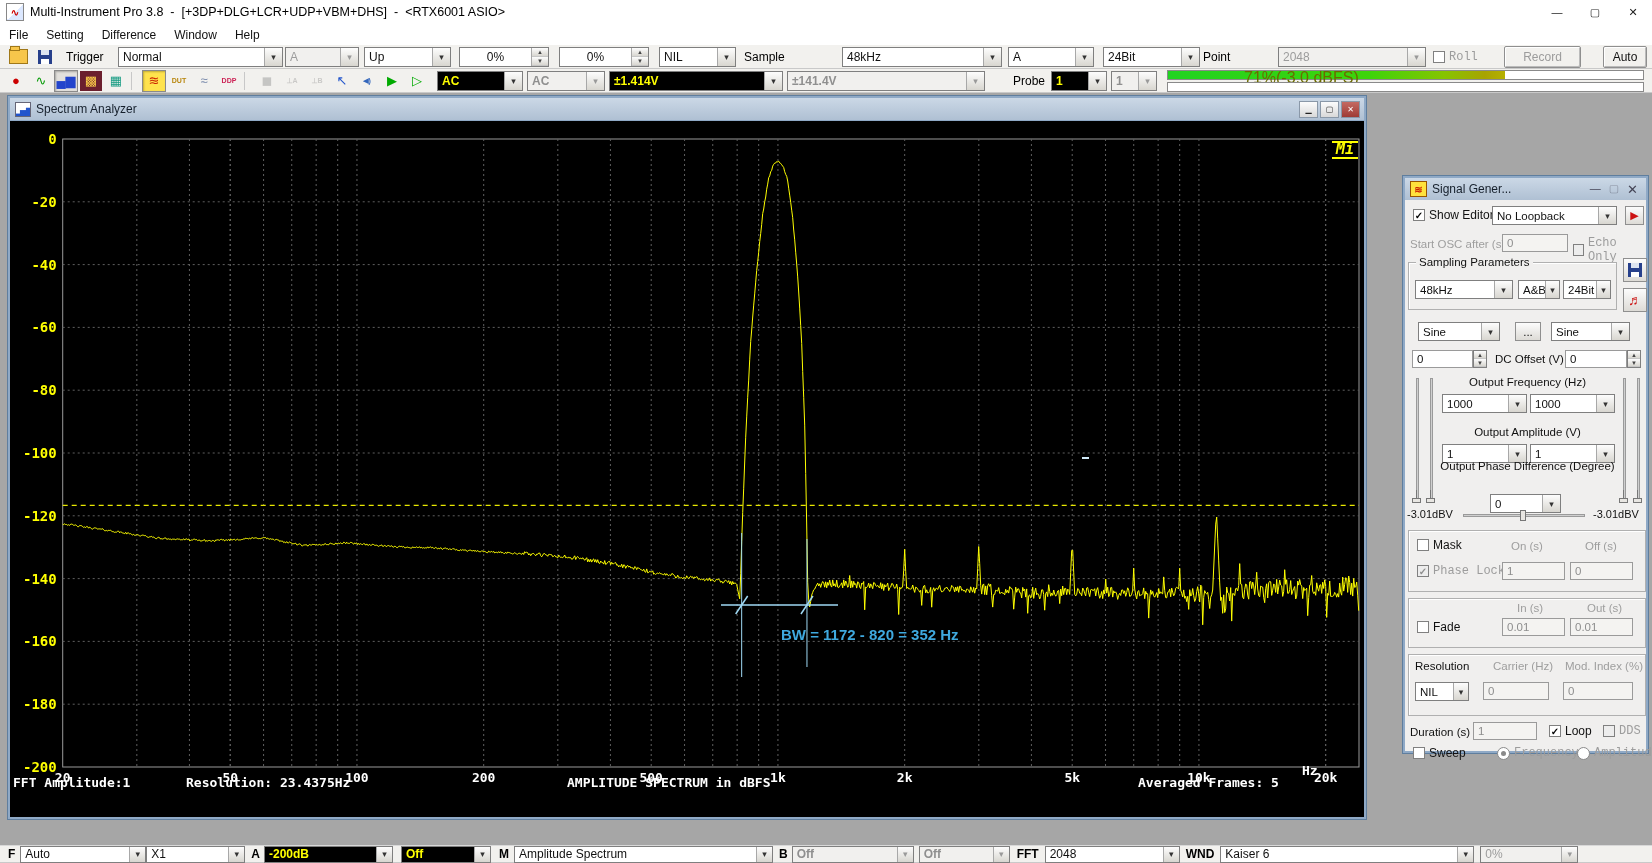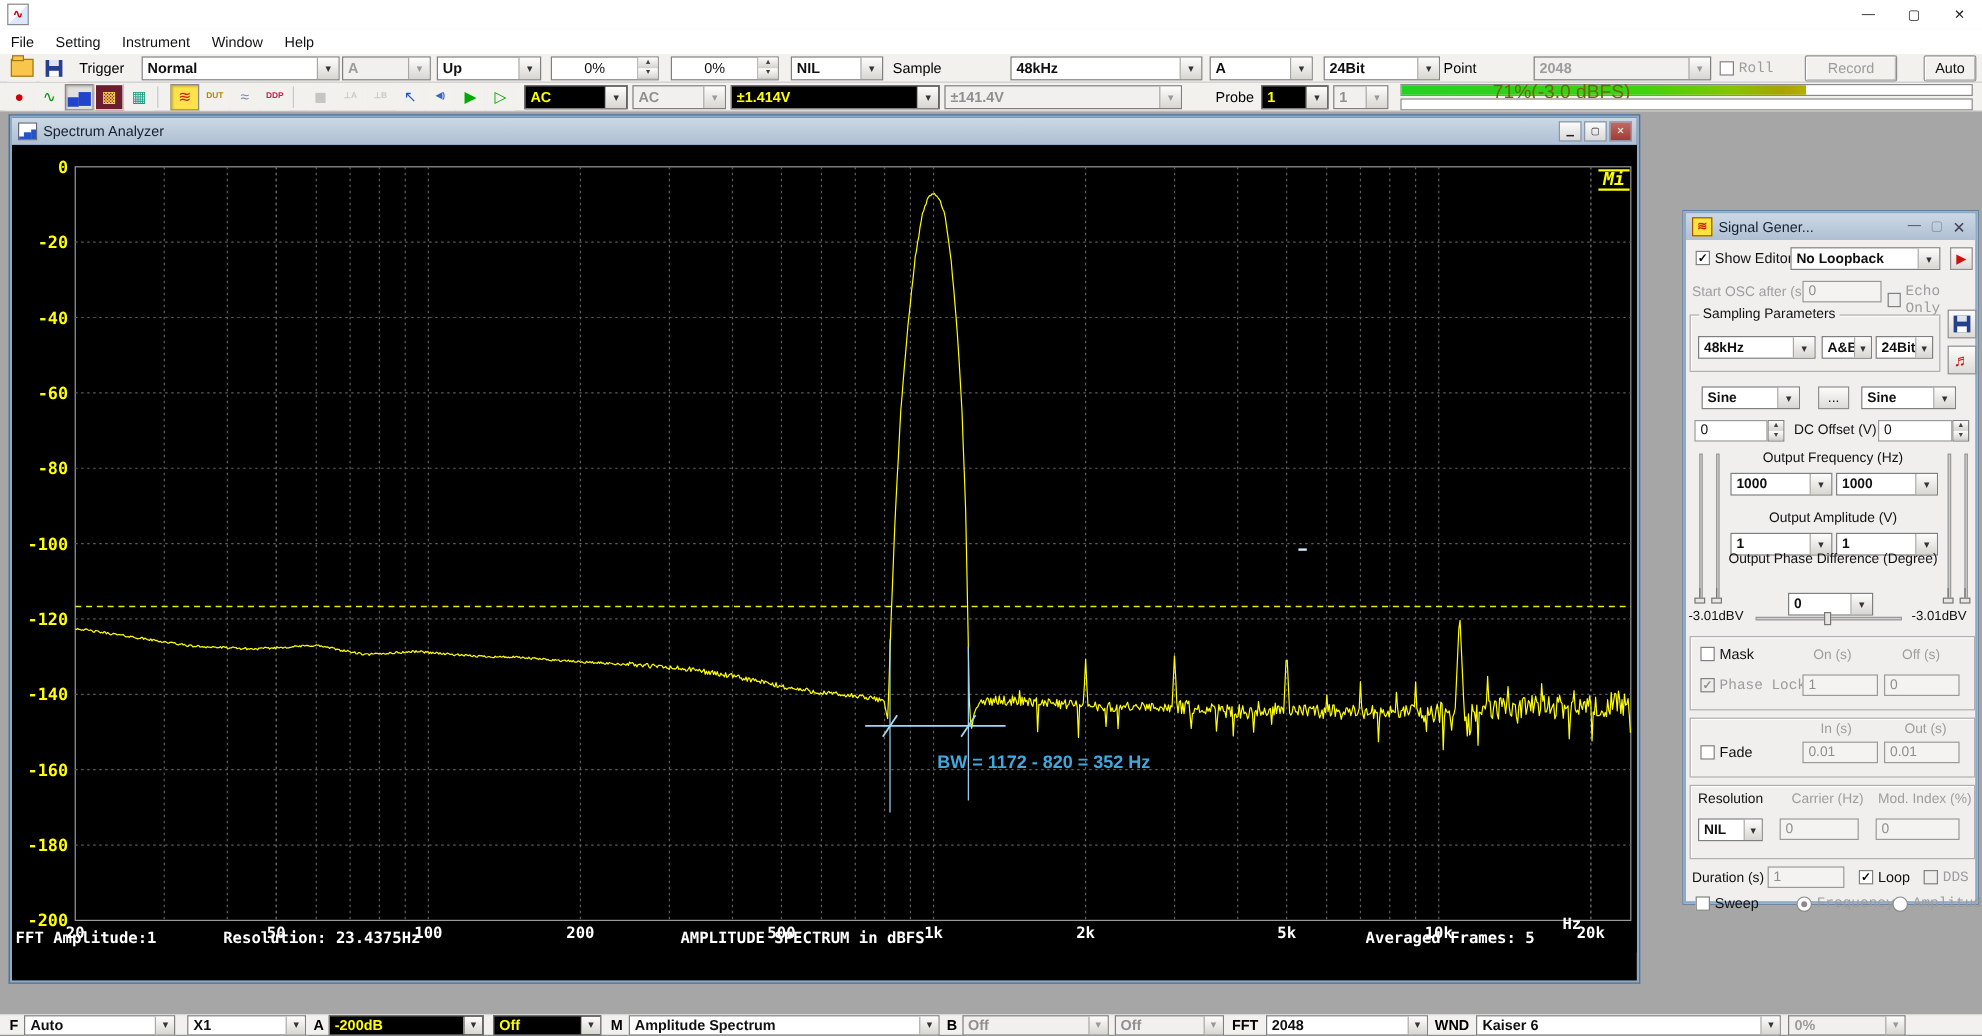--- a/index.html
+++ b/index.html
@@ -22,21 +22,21 @@
   .mi{padding:0 9px;font-size:12px;color:#111;}
   .tb{position:absolute;left:0;width:100%;background:#F2F1EE;display:flex;align-items:center;
       border-bottom:1px solid #C9C9C9;box-sizing:border-box;}
   .tb1{top:45px;height:24px;}
   .tb2{top:69px;height:24px;}
   .tbb{top:845px;height:18px;border-top:1px solid #D8D8D8;}
   .tlab{font-size:12px;color:#000;white-space:nowrap;}
   
   .combo{display:inline-flex;align-items:center;height:20px;background:#fff;
          border:1px solid #7F7F7F;box-sizing:border-box;font-size:12px;overflow:hidden;flex:none;}
-  .combo .cv{padding-left:4px;white-space:nowrap;overflow:hidden;flex:1;font-weight:bold;}
+  .combo .cv{padding-left:4px;white-space:nowrap;overflow:hidden;flex:1;}
   .combo .ca{width:17px;align-self:stretch;background:linear-gradient(#FDFDFD,#D8D6D0);
              border-left:1px solid #A8A8A8;display:flex;align-items:center;justify-content:center;
              font-size:9px;color:#333;flex:none;}
   .combo.dark{background:#000;}
   .combo.dark .cv{color:#FFFF00;font-weight:bold;}
   .combo.dark.dis .cv{color:#8F8F8F;}
   .combo.dis .cv{color:#9C9C9C;}
   .combo.dis{background:#F1F0EE;}
   .combo.dis .ca{color:#999;}
   .tbb .combo{height:17px;}
@@ -130,31 +130,32 @@
 </style>
 </head>
 <body>
 
 <div id="app">
 
   <div class="titlebar">
     <div class="appicon">
         <span>∿</span>
       </div>
+    <span class="tbtitle">Multi-Instrument Pro 3.8  -  [+3DP+DLG+LCR+UDP+VBM+DHS]  -  &lt;RTX6001 ASIO&gt;</span>
     <div class="wctl">
       <span class="wbtn">—</span>
       <span class="wbtn">▢</span>
       <span class="wbtn">✕</span>
     </div>
   </div>
 
   <div class="menubar" id="menubar">
       <span class="mi">File</span>
       <span class="mi">Setting</span>
-      <span class="mi">Instrument</span>
+      <span class="mi">Difference</span>
       <span class="mi">Window</span>
       <span class="mi">Help</span>
     </div>
 
   <div class="tb tb1">
     <span class="tbtn" style="margin-left:6px">
         <span class="icofolder"></span>
       </span>
     <span class="tbtn" style="margin-left:2px">
         <span class="icofloppy"></span>
@@ -582,21 +583,21 @@
       </div>
     </div>
   </div>
 
   <div class="tb tbb">
     <span class="tlab" style="margin-left:8px;font-weight:bold">F</span>
     <span class="combo" style="margin-left:5px;width:126px">
         <span class="cv">Auto</span>
         <span class="ca">▾</span>
       </span>
-    <span class="combo" style="margin-left:10px;width:99px">
+    <span class="combo" style="margin-left:0;width:99px">
         <span class="cv">X1</span>
         <span class="ca">▾</span>
       </span>
     <span class="tlab" style="margin-left:6px;font-weight:bold">A</span>
     <span class="combo dark" style="margin-left:4px;width:129px">
         <span class="cv">-200dB</span>
         <span class="ca">▾</span>
       </span>
     <span class="combo dark" style="margin-left:8px;width:90px">
         <span class="cv">Off</span>

